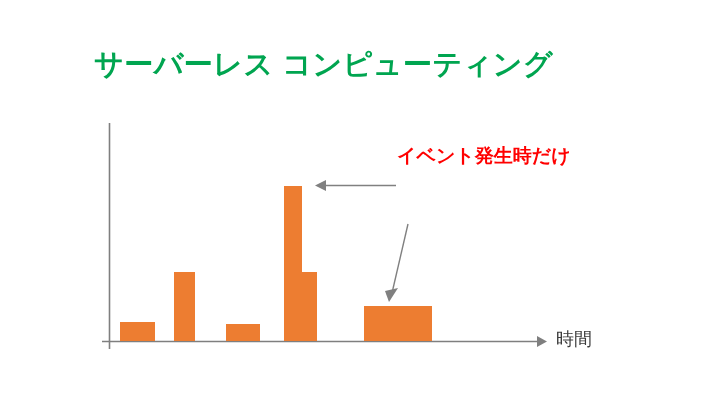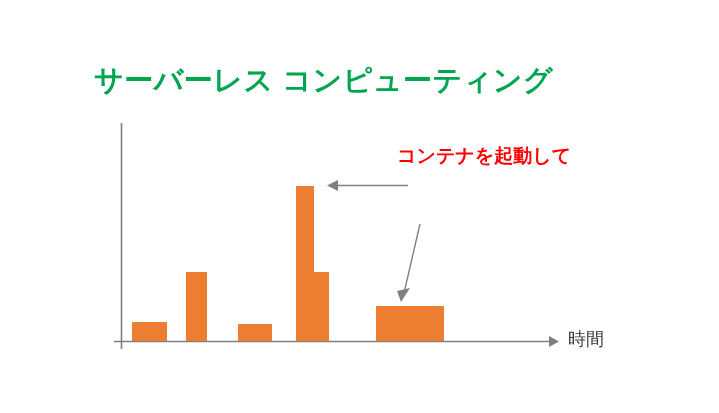--- a/index.html
+++ b/index.html
@@ -18,25 +18,24 @@
   #slide-title {
     position: absolute;
     left: 94px;
     top: 48px;
     font-size: 29px;
     font-weight: bold;
     letter-spacing: 0.5px;
     color: #00a550;
     white-space: nowrap;
     line-height: 1.15;
-    margin-top: 16px;
   }
   #chart-area {
     position: absolute;
-    left: 16px;
+    left: 4px;
     top: 0;
     width: 571px;
     height: 413px;
   }
   .axis-svg {
     position: absolute;
     left: 0;
     top: 0;
     width: 719px;
     height: 413px;
@@ -102,16 +101,16 @@
       <div class="bar" style="left: 222px; width: 34px; top: 324px; height: 17px; background: rgb(237, 125, 49);"></div>
       <div class="bar" style="left: 280px; width: 18px; top: 186px; height: 155px; background: rgb(237, 125, 49);"></div>
       <div class="bar" style="left: 298px; width: 15px; top: 272px; height: 69px; background: rgb(237, 125, 49);"></div>
       <div class="bar" style="left: 360px; width: 68px; top: 306px; height: 35px; background: rgb(237, 125, 49);"></div>
     </div>
 
     <div id="x-axis-label">時間</div>
   </div>
 
   <div id="annotation-text" style="color: rgb(255, 0, 0);">
-    <span class="annot-line">コンテナを起動して</span>
+    <span class="annot-line">イベント発生時だけ</span>
   </div>
 
 </div>
 
 </body></html>

